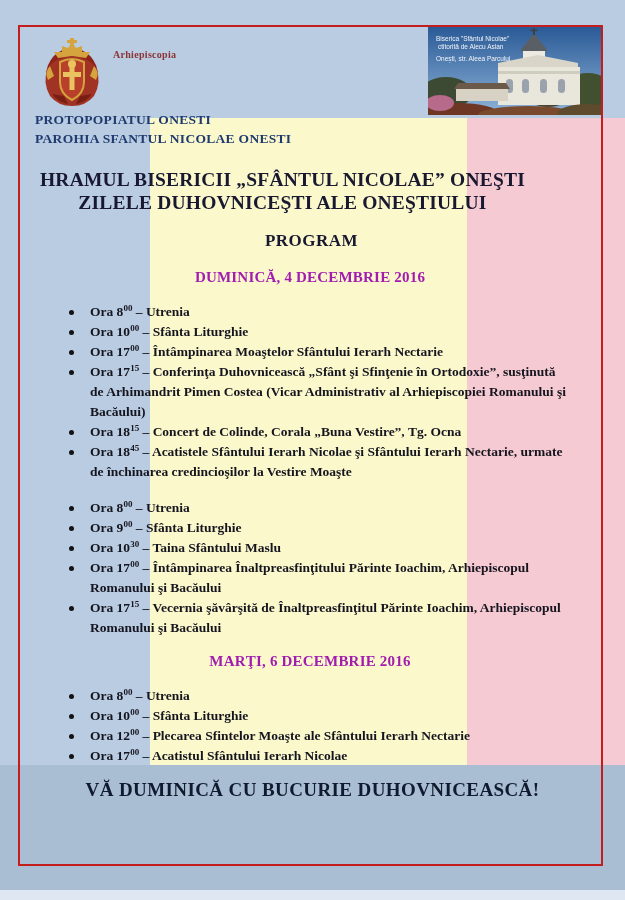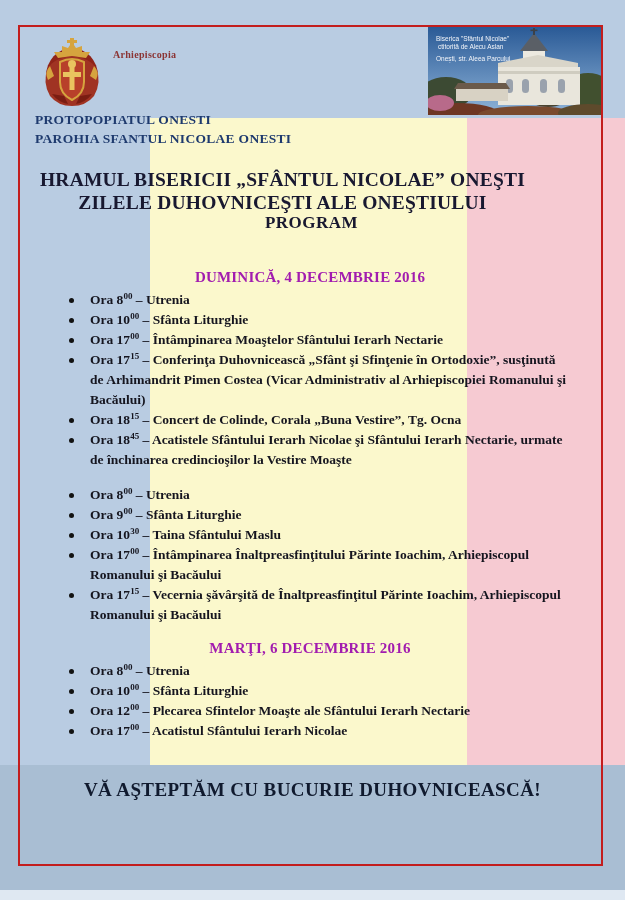--- a/index.html
+++ b/index.html
@@ -20,25 +20,25 @@
   .crest{left:38px;top:36px;width:68px;height:72px;}
   .orgblock{left:113px;top:50px;line-height:1;}
   .org-small{font-size:10px;color:#8b3434;font-weight:bold;letter-spacing:.3px;}
   .org-large{font-size:17.5px;color:#9d2f2f;font-weight:bold;letter-spacing:.4px;margin-top:3px;}
   .photo{left:428px;top:27px;width:173px;height:88px;}
   .hdr-lines{left:35px;top:110px;color:#1e3a6e;font-weight:bold;font-size:13.5px;line-height:19px;letter-spacing:.3px;}
 
   
   .title{left:20px;top:169px;width:525px;text-align:center;color:#181830;
          font-weight:bold;font-size:19.5px;line-height:22.5px;letter-spacing:.2px;}
-  .program{left:20px;top:213px;width:583px;text-align:center;color:#181830;
+  .program{left:20px;top:231px;width:583px;text-align:center;color:#181830;
            font-weight:bold;font-size:17px;letter-spacing:.5px;}
   .sections{left:40px;top:269px;width:540px;color:#15151f;}
   .day-heading{text-align:center;font-weight:bold;font-size:15px;letter-spacing:.2px;margin:0 0 3px 0;color:#a21caf;}
-  ul.events{margin:4px 0 15px 50px;padding:0;width:482px;list-style:none;}
+  ul.events{margin:16px 0 15px 50px;padding:0;width:482px;list-style:none;}
   ul.events li{position:relative;font-weight:bold;font-size:13.5px;line-height:20px;}
   ul.events li::before{content:"";position:absolute;left:-21px;top:8px;width:5px;height:5px;border-radius:50%;background:#121212;}
   ul.events sup{font-size:9px;line-height:0;}
   .footer{left:0;top:779px;width:625px;text-align:center;color:#101a2e;
           font-weight:bold;font-size:19px;letter-spacing:.4px;}
   .photo-caption{font-family:"Liberation Sans","DejaVu Sans",sans-serif;}
 </style>
 </head>
 <body>
 
@@ -143,13 +143,13 @@
     </ul>
     <div class="day-heading">MARŢI, 6 DECEMBRIE 2016</div>
     <ul class="events">
       <li><span>Ora 8</span><sup>00</sup><span> – Utrenia</span></li>
       <li><span>Ora 10</span><sup>00</sup><span> – Sfânta Liturghie</span></li>
       <li><span>Ora 12</span><sup>00</sup><span> – Plecarea Sfintelor Moaşte ale Sfântului Ierarh Nectarie</span></li>
       <li><span>Ora 17</span><sup>00</sup><span> – Acatistul Sfântului Ierarh Nicolae</span></li>
     </ul>
   </div>
 
-<div class="abs footer">VĂ AŞTEPTĂM CU BUCURIE DUHOVNICEASCĂ!</div>
+<div class="abs footer">VĂ DUMINICĂ CU BUCURIE DUHOVNICEASCĂ!</div>
 
 </body></html>

